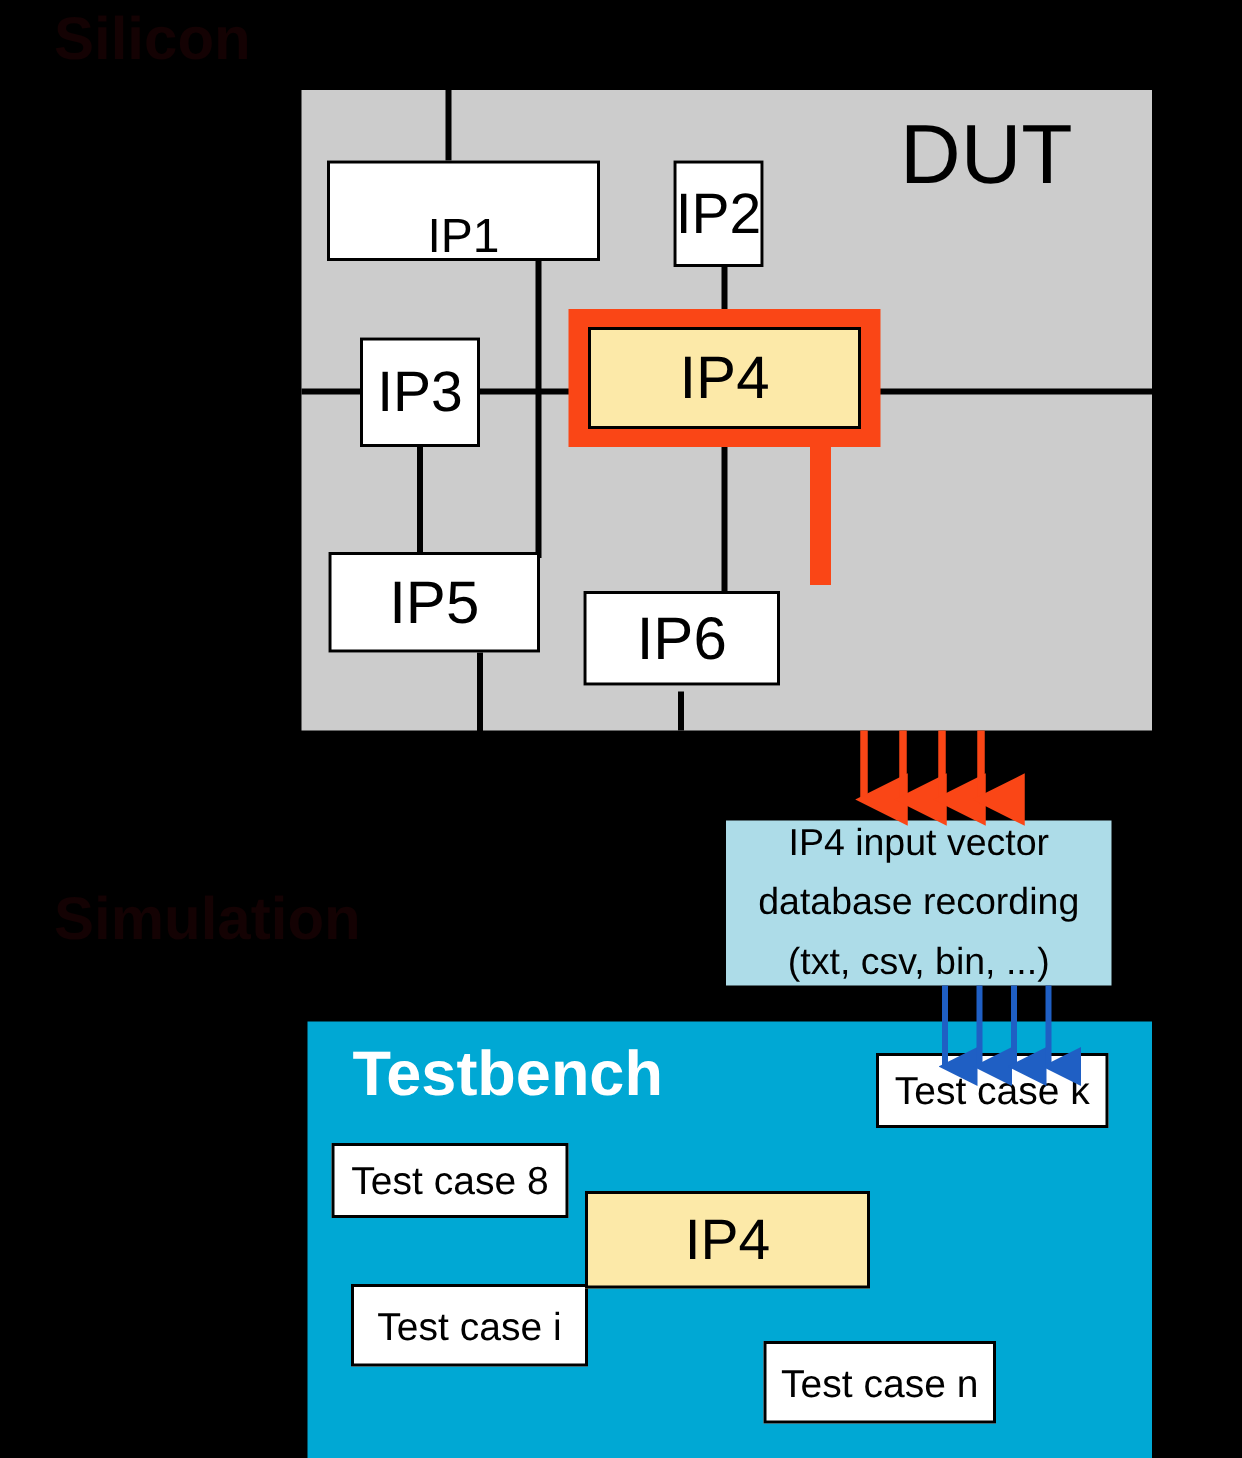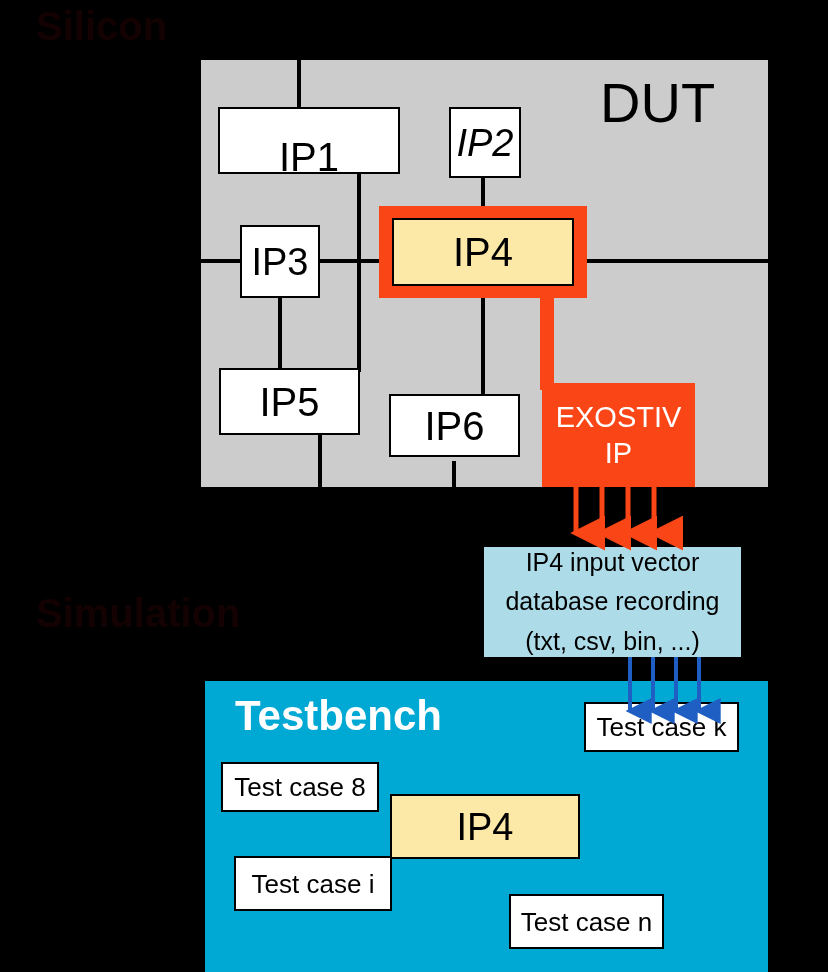--- a/index.html
+++ b/index.html
@@ -49,22 +49,22 @@
     border: 2px solid #000000;
     display: flex;
     align-items: center;
     justify-content: center;
     color: #000000;
     box-sizing: border-box;
   }
   .ip-label { line-height: 1; }
 
   #ip1 { left: 218px; top: 107px; width: 182px; height: 67px; }
-  #ip1 .ip-label { font-size: 40px; margin-top: 32px; }
-  #ip2 { left: 449px; top: 107px; width: 72px; height: 71px; font-style: italic; }
+  #ip1 .ip-label { font-size: 32px; margin-top: 32px; }
+  #ip2 { left: 449px; top: 107px; width: 60px; height: 71px; }
   #ip2 .ip-label { font-size: 38px; }
   #ip3 { left: 240px; top: 225px; width: 80px; height: 73px; }
   #ip3 .ip-label { font-size: 38px; }
   #ip5 { left: 219px; top: 368px; width: 141px; height: 67px; }
   #ip5 .ip-label { font-size: 40px; }
   #ip6 { left: 389px; top: 394px; width: 131px; height: 63px; }
   #ip6 .ip-label { font-size: 40px; }
 
   
   #ip4-dut-outer {
@@ -208,24 +208,20 @@
   </div>
   <div class="abs ip-block" id="ip6">
     <span class="ip-label">IP6</span>
   </div>
 
   <div class="abs" id="ip4-dut-outer"></div>
   <div class="abs" id="ip4-dut-inner">
     <span class="ip-label">IP4</span>
   </div>
 
-  <div class="abs" id="exostiv-box">
-    <span class="ex-line">EXOSTIV</span>
-    <span class="ex-line">IP</span>
-  </div>
 
   <div class="abs" id="db-box">
     <span class="db-line">IP4 input vector</span>
     <span class="db-line">database recording</span>
     <span class="db-line">(txt, csv, bin, ...)</span>
   </div>
 
   <div class="abs" id="tb-box"></div>
   <div class="abs" id="tb-title">Testbench</div>
 

